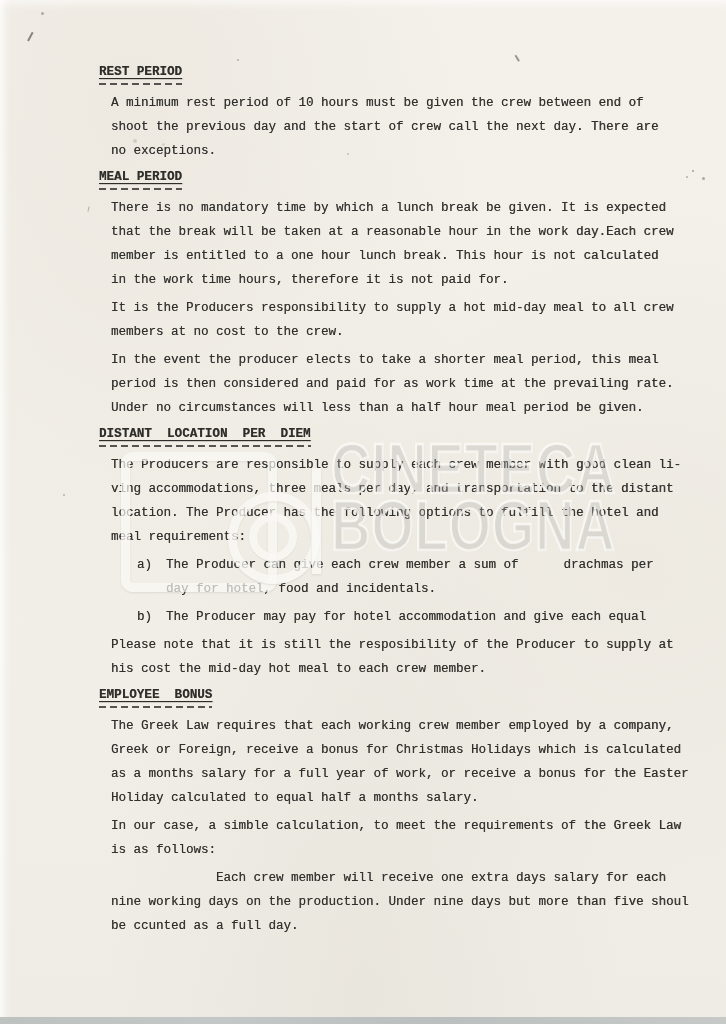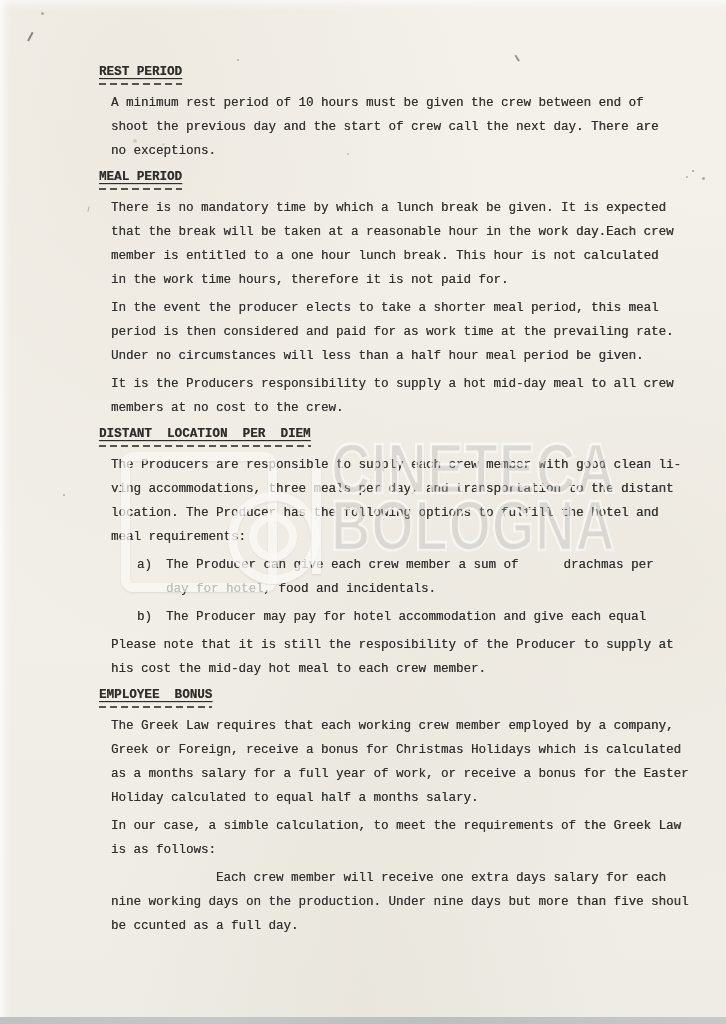--- a/index.html
+++ b/index.html
@@ -125,27 +125,27 @@
     <div class="hrow">
       <span class="heading">MEAL PERIOD</span>
     </div>
     <div class="block">
       <div class="tl">There is no mandatory time by which a lunch break be given. It is expected</div>
       <div class="tl">that the break will be taken at a reasonable hour in the work day.Each crew</div>
       <div class="tl">member is entitled to a one hour lunch break. This hour is not calculated</div>
       <div class="tl">in the work time hours, therefore it is not paid for.</div>
     </div>
     <div class="block">
+      <div class="tl">It is the Producers responsibility to supply a hot mid-day meal to all crew</div>
+      <div class="tl">members at no cost to the crew.</div>
+    </div>
+    <div class="block">
       <div class="tl">In the event the producer elects to take a shorter meal period, this meal</div>
       <div class="tl">period is then considered and paid for as work time at the prevailing rate.</div>
       <div class="tl">Under no circumstances will less than a half hour meal period be given.</div>
-    </div>
-    <div class="block">
-      <div class="tl">It is the Producers responsibility to supply a hot mid-day meal to all crew</div>
-      <div class="tl">members at no cost to the crew.</div>
     </div>
 
     <div class="hrow">
       <span class="heading">DISTANT  LOCATION  PER  DIEM</span>
     </div>
     <div class="block">
       <div class="tl">The Producers are responsible to supply each crew member with good clean li-</div>
       <div class="tl">ving accommodations, three meals per day, and transportation to the distant</div>
       <div class="tl">location. The Producer has the following options to fulfill the hotel and</div>
       <div class="tl">meal requirements:</div>

